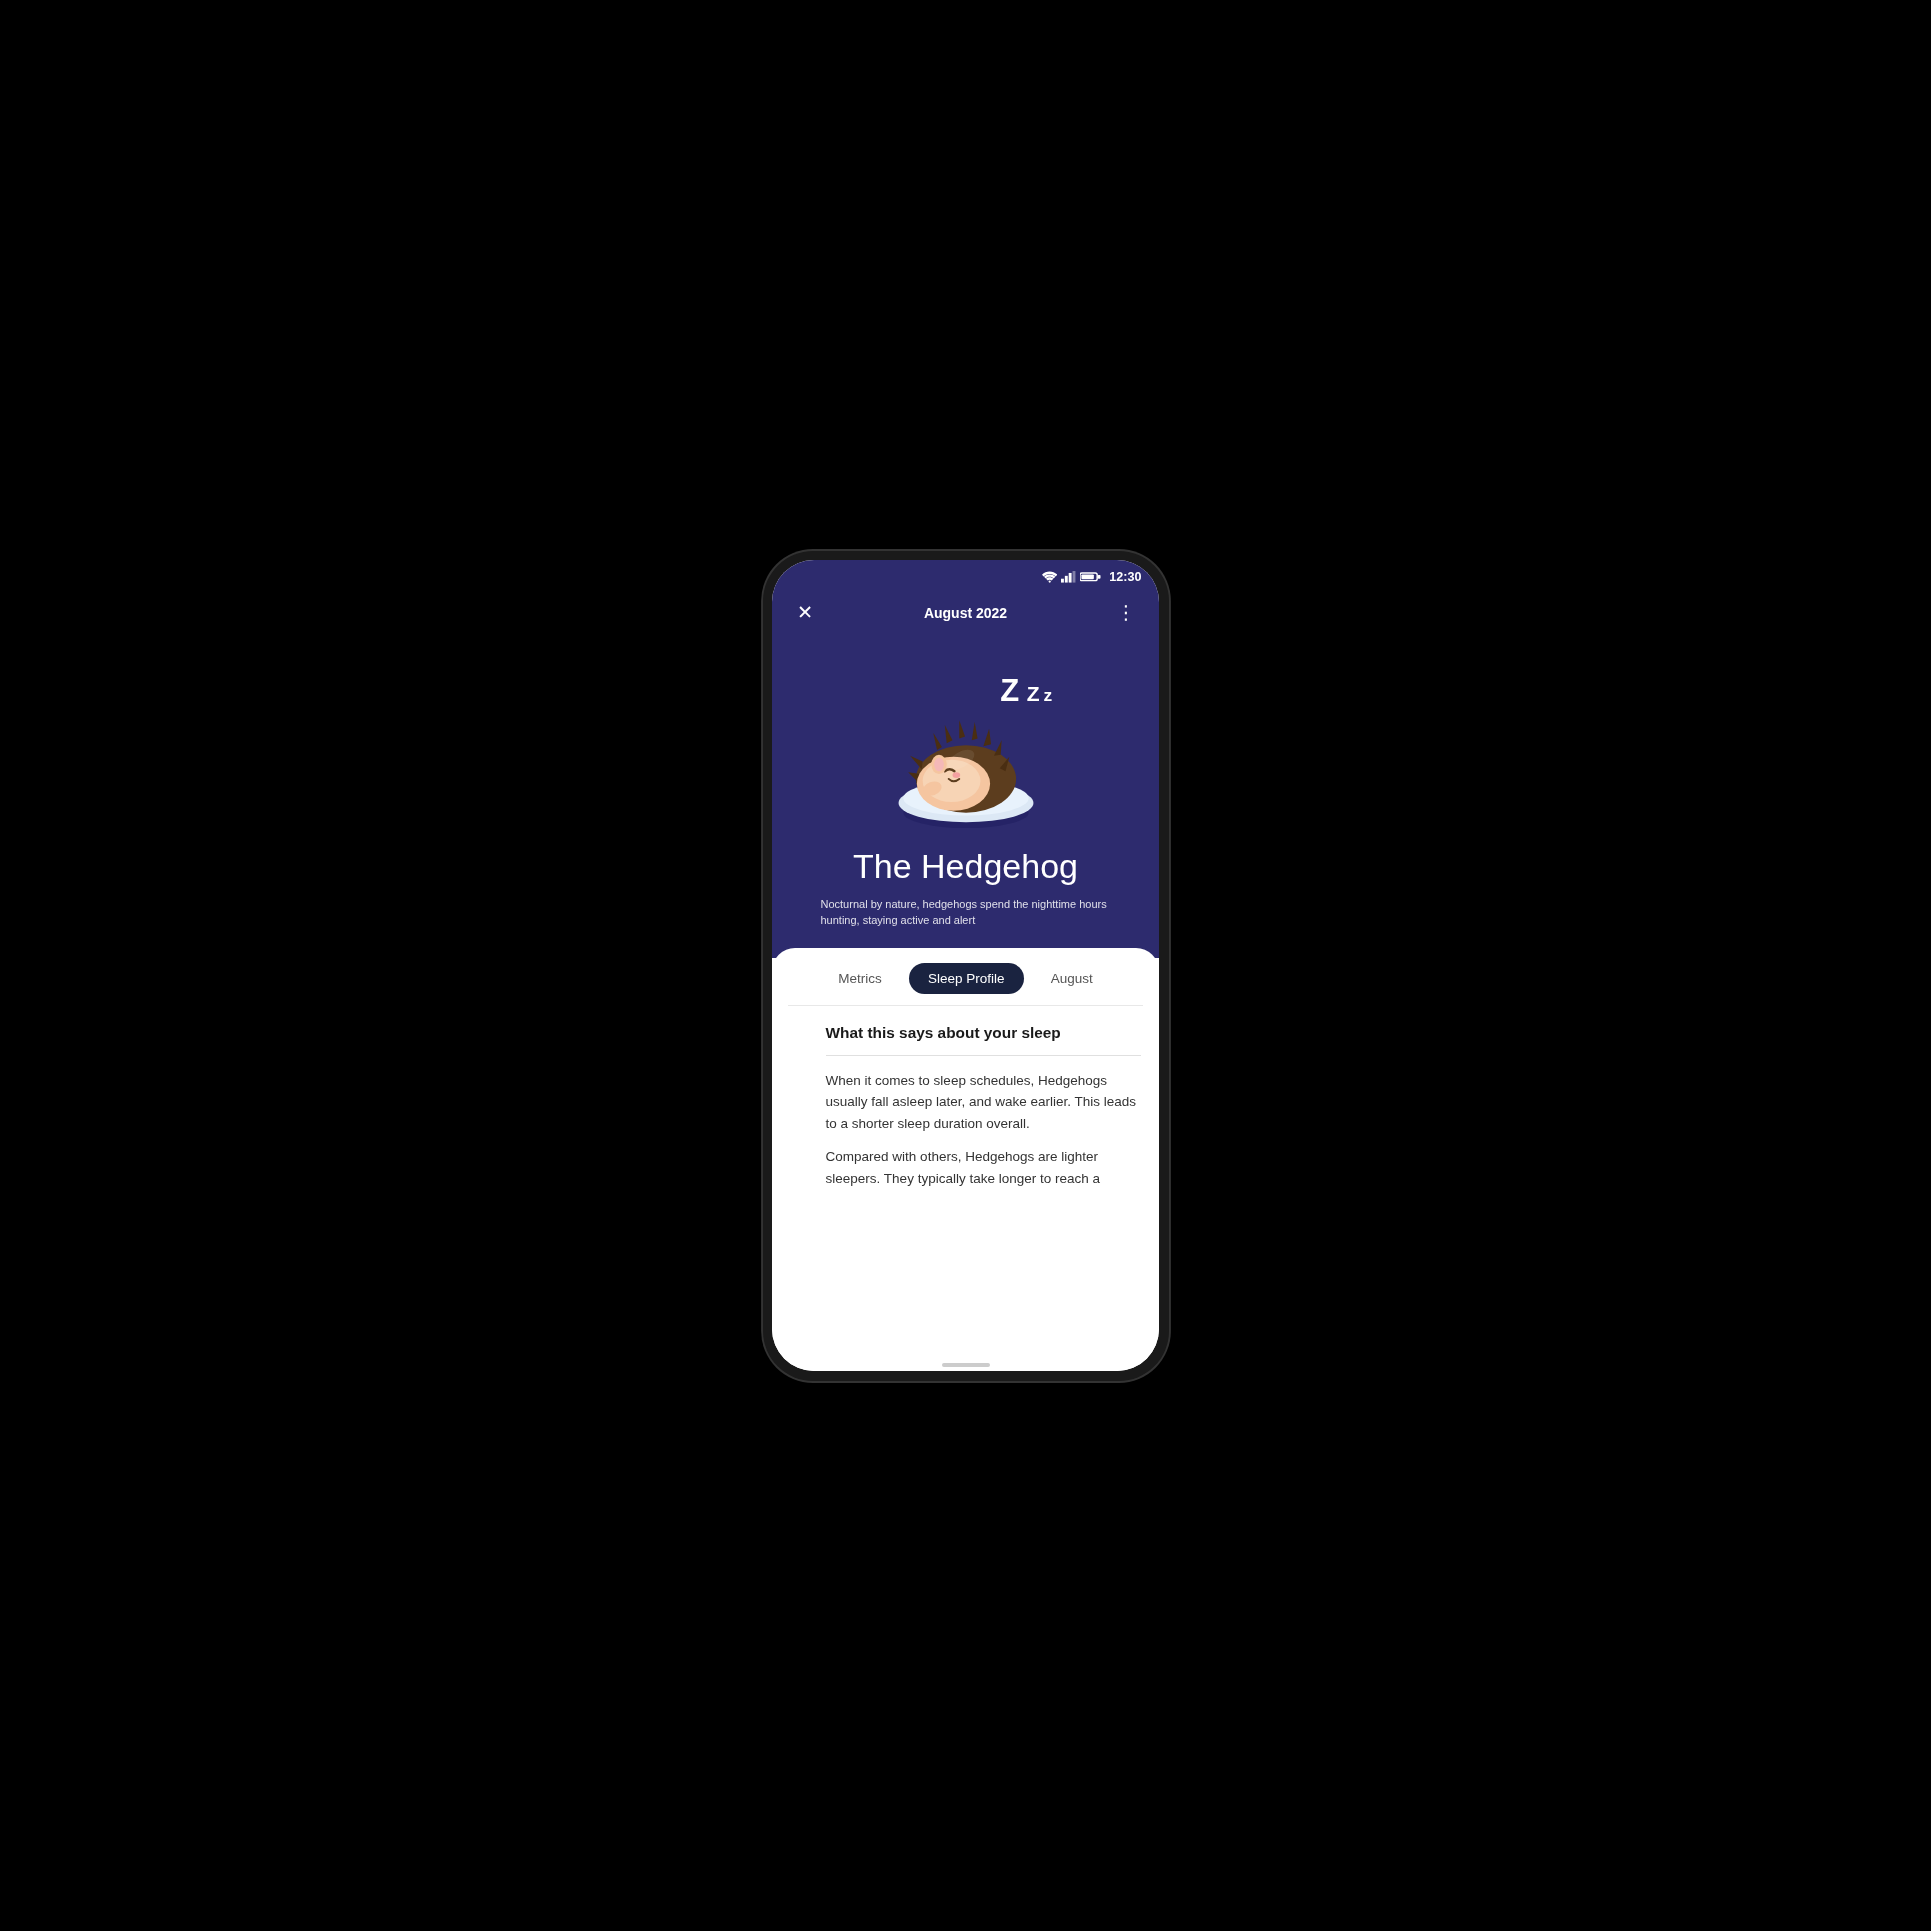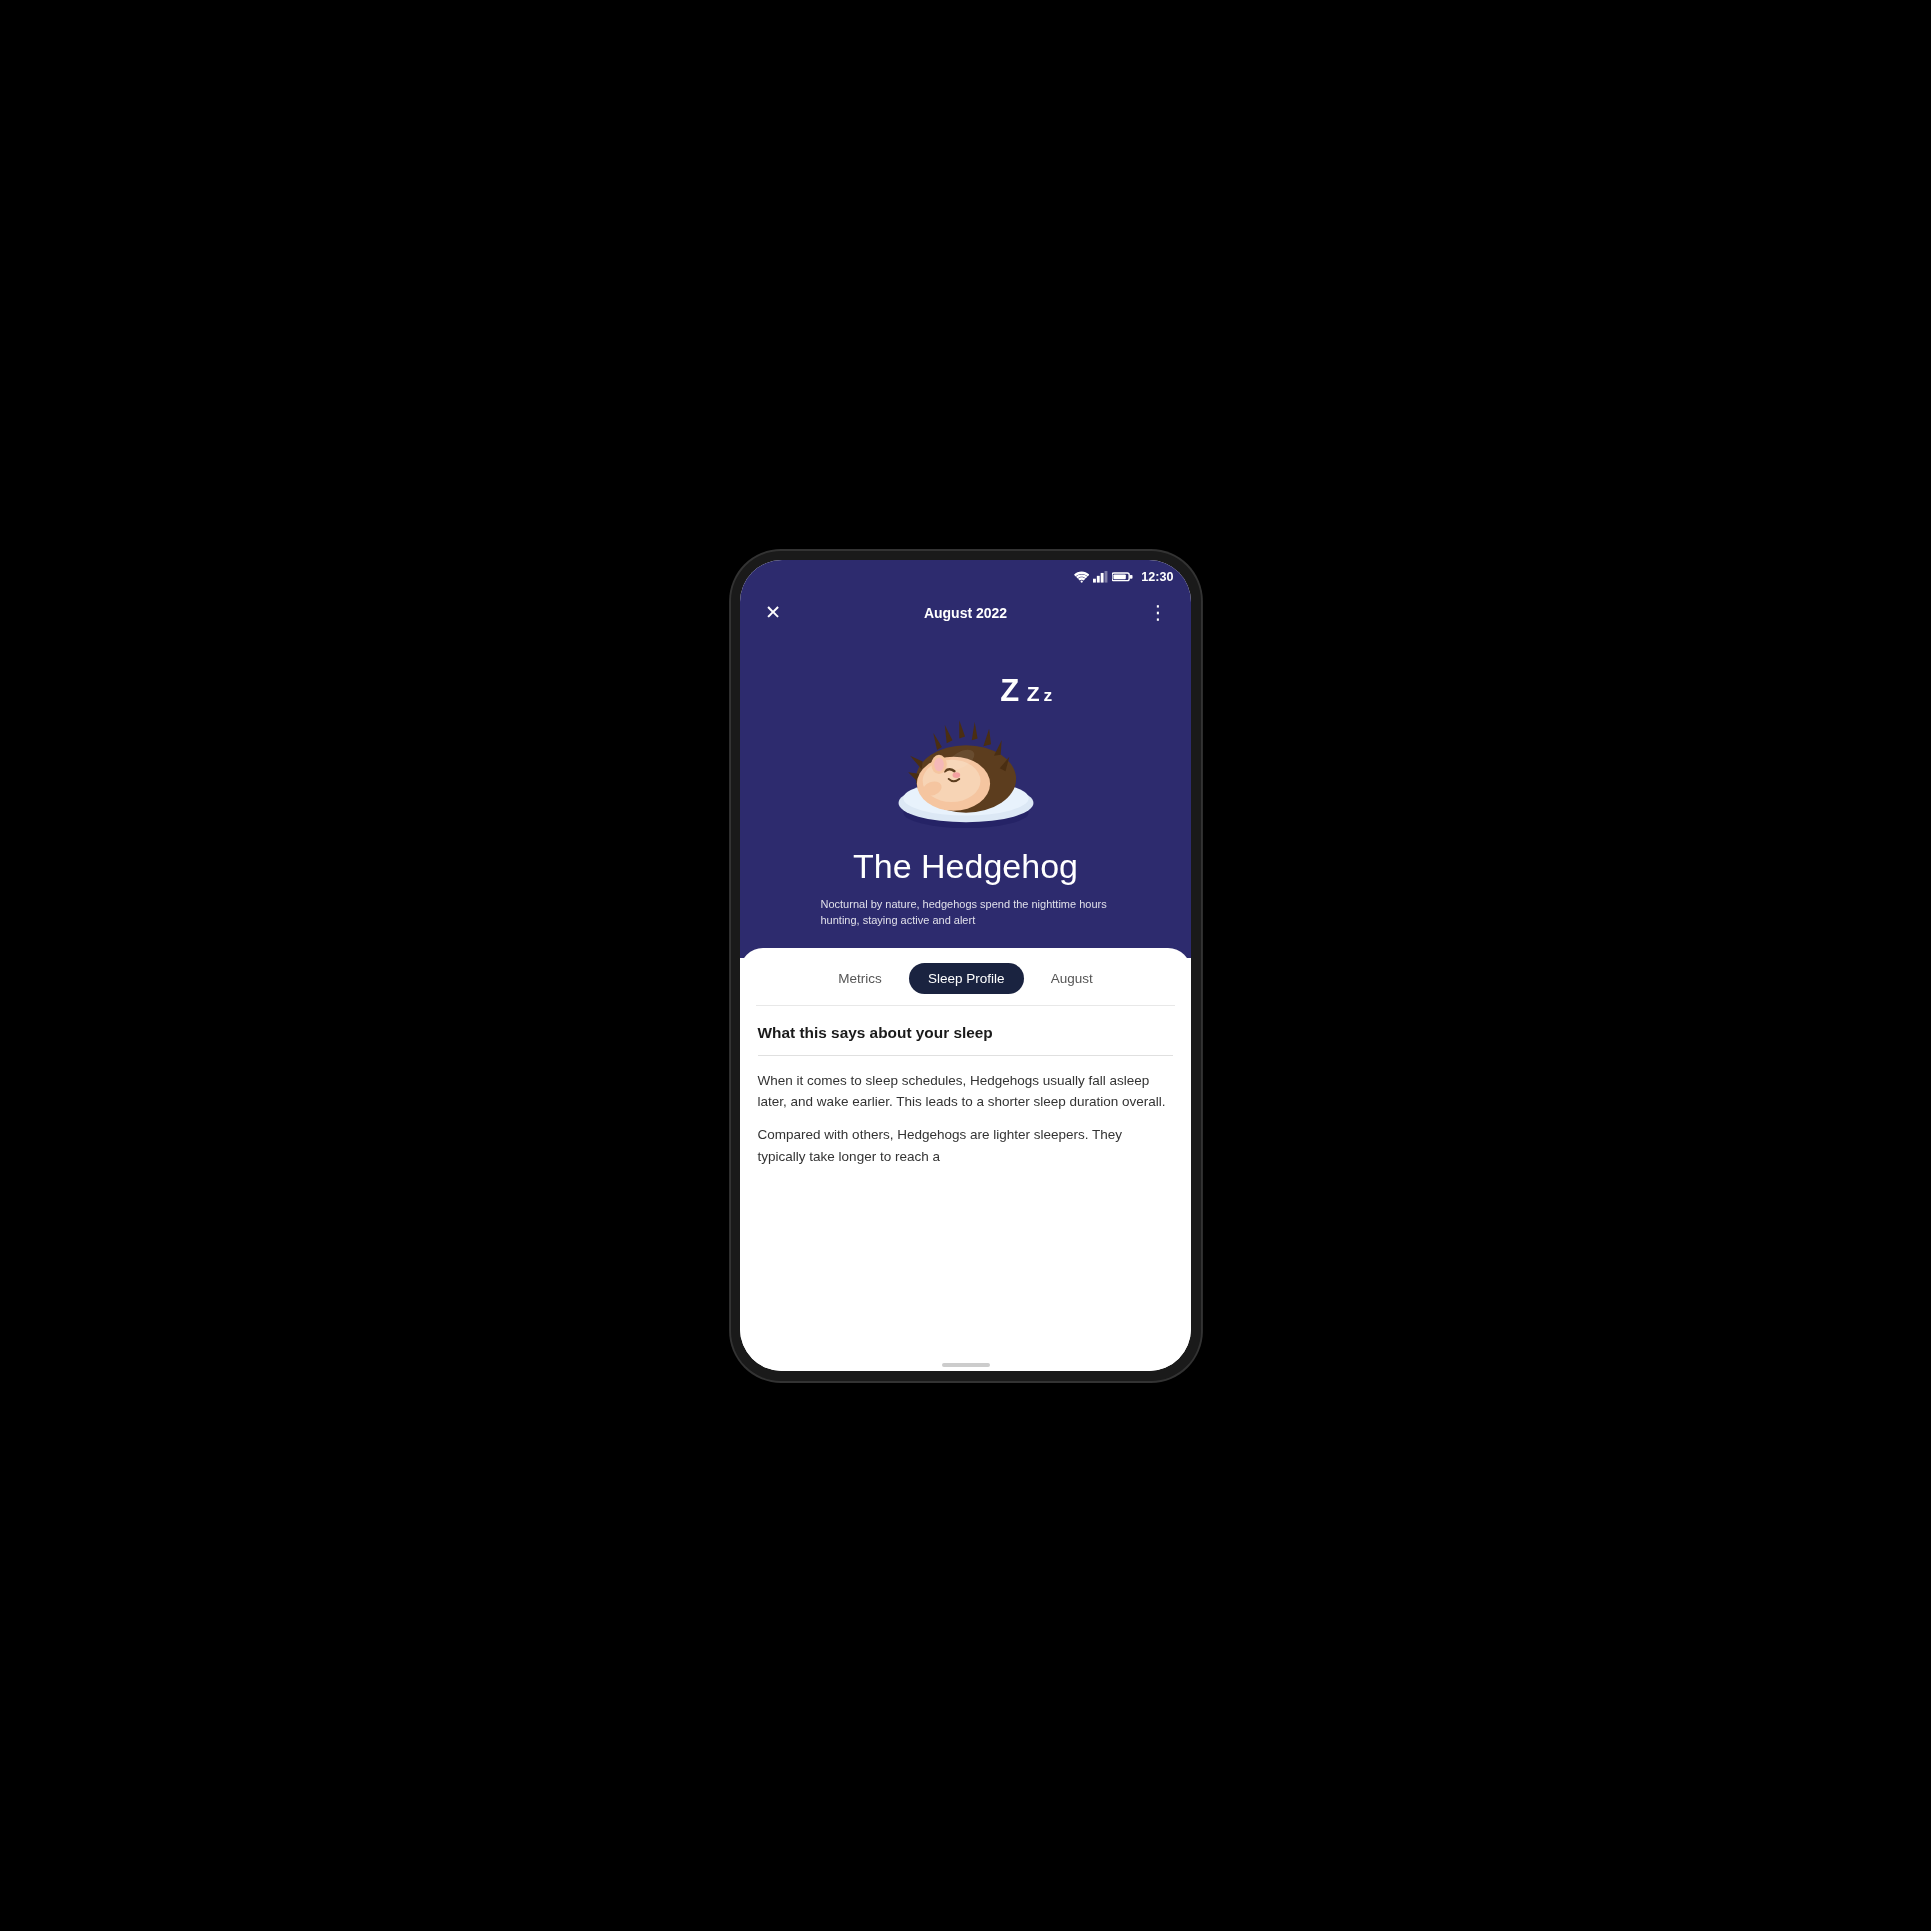--- a/index.html
+++ b/index.html
@@ -8,21 +8,21 @@
       background: #000;
       display: flex;
       justify-content: center;
       align-items: center;
       width: 1931px;
       height: 1931px;
       font-family: 'Segoe UI', Arial, sans-serif;
     }
 
     .phone-outer {
-      width: 470px;
+      width: 406px;
       height: 830px;
       background: #1a1a1a;
       border-radius: 50px;
       padding: 9.7px;
       box-shadow: 0 0 0 1.9px #333, 0 29px 77px rgba(0,0,0,0.8);
       position: relative;
     }
 
     .phone-inner {
       width: 100%;
@@ -179,20 +179,21 @@
       background: #e8e8e8;
       margin: 0 15.4px;
       flex-shrink: 0;
     }
 
     
     .main-content {
       padding: 17.4px 17.4px 9.7px;
       overflow-y: auto;
       flex: 1;
+      margin-left: 36px;
     }
 
     .section-title {
       font-size: 15.4px;
       font-weight: 700;
       color: #1a1a1a;
       margin-bottom: 13.5px;
     }
 
     .divider-line {

